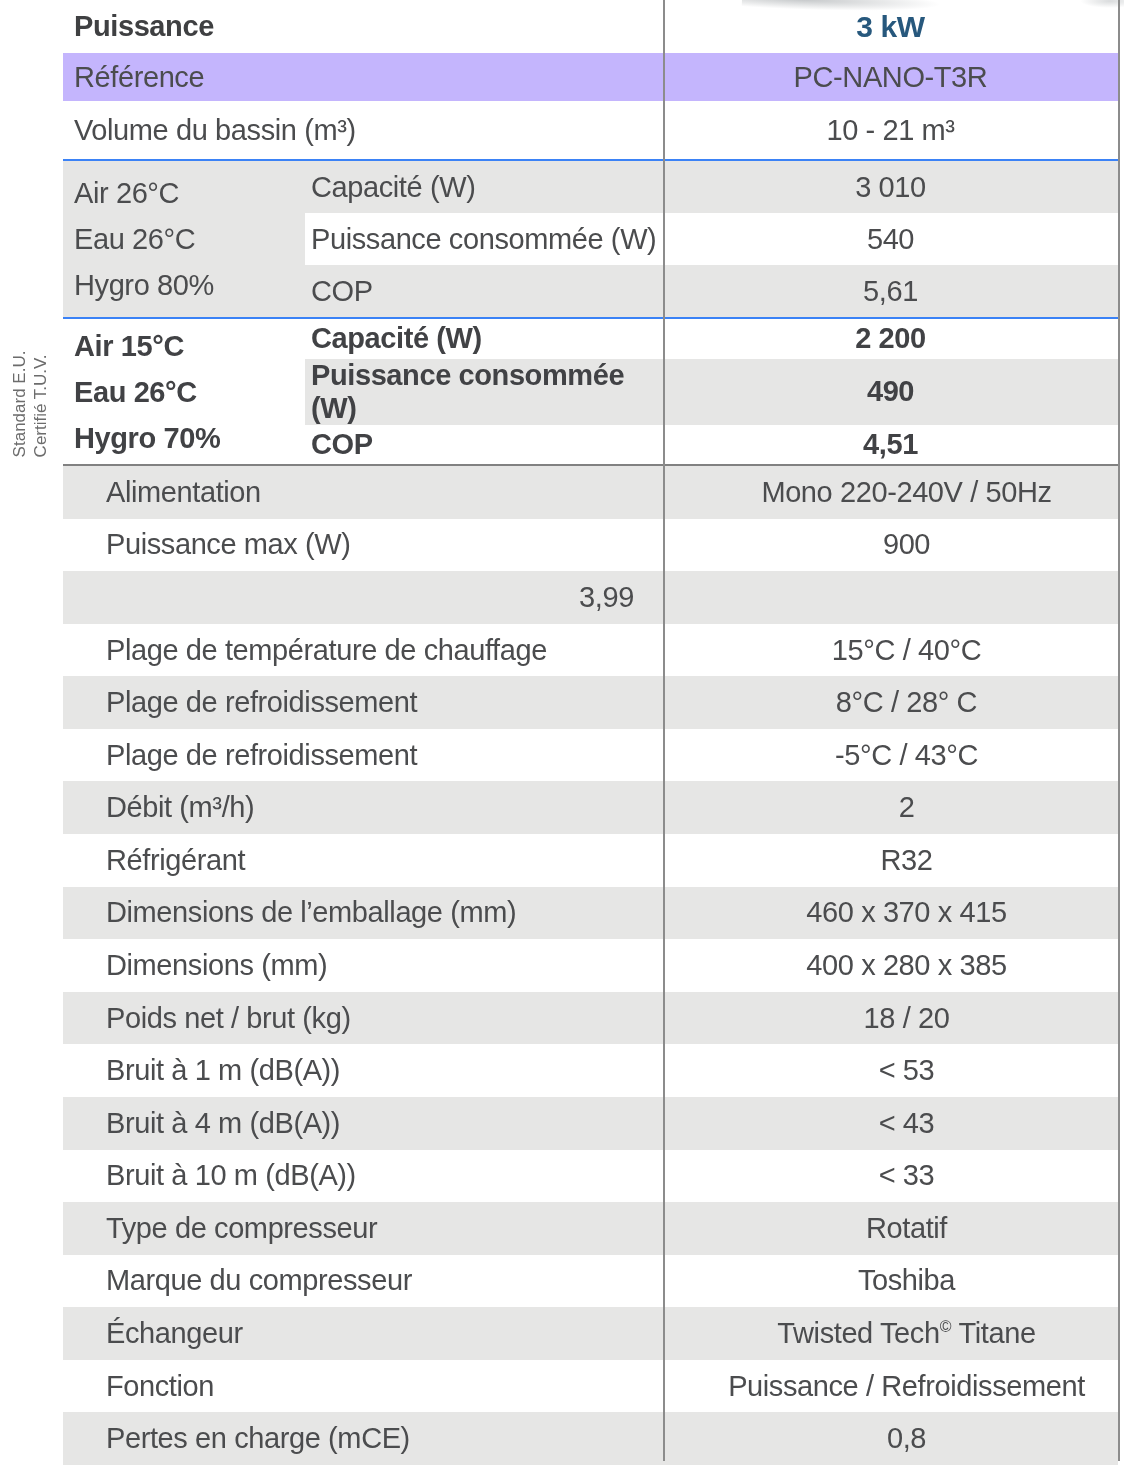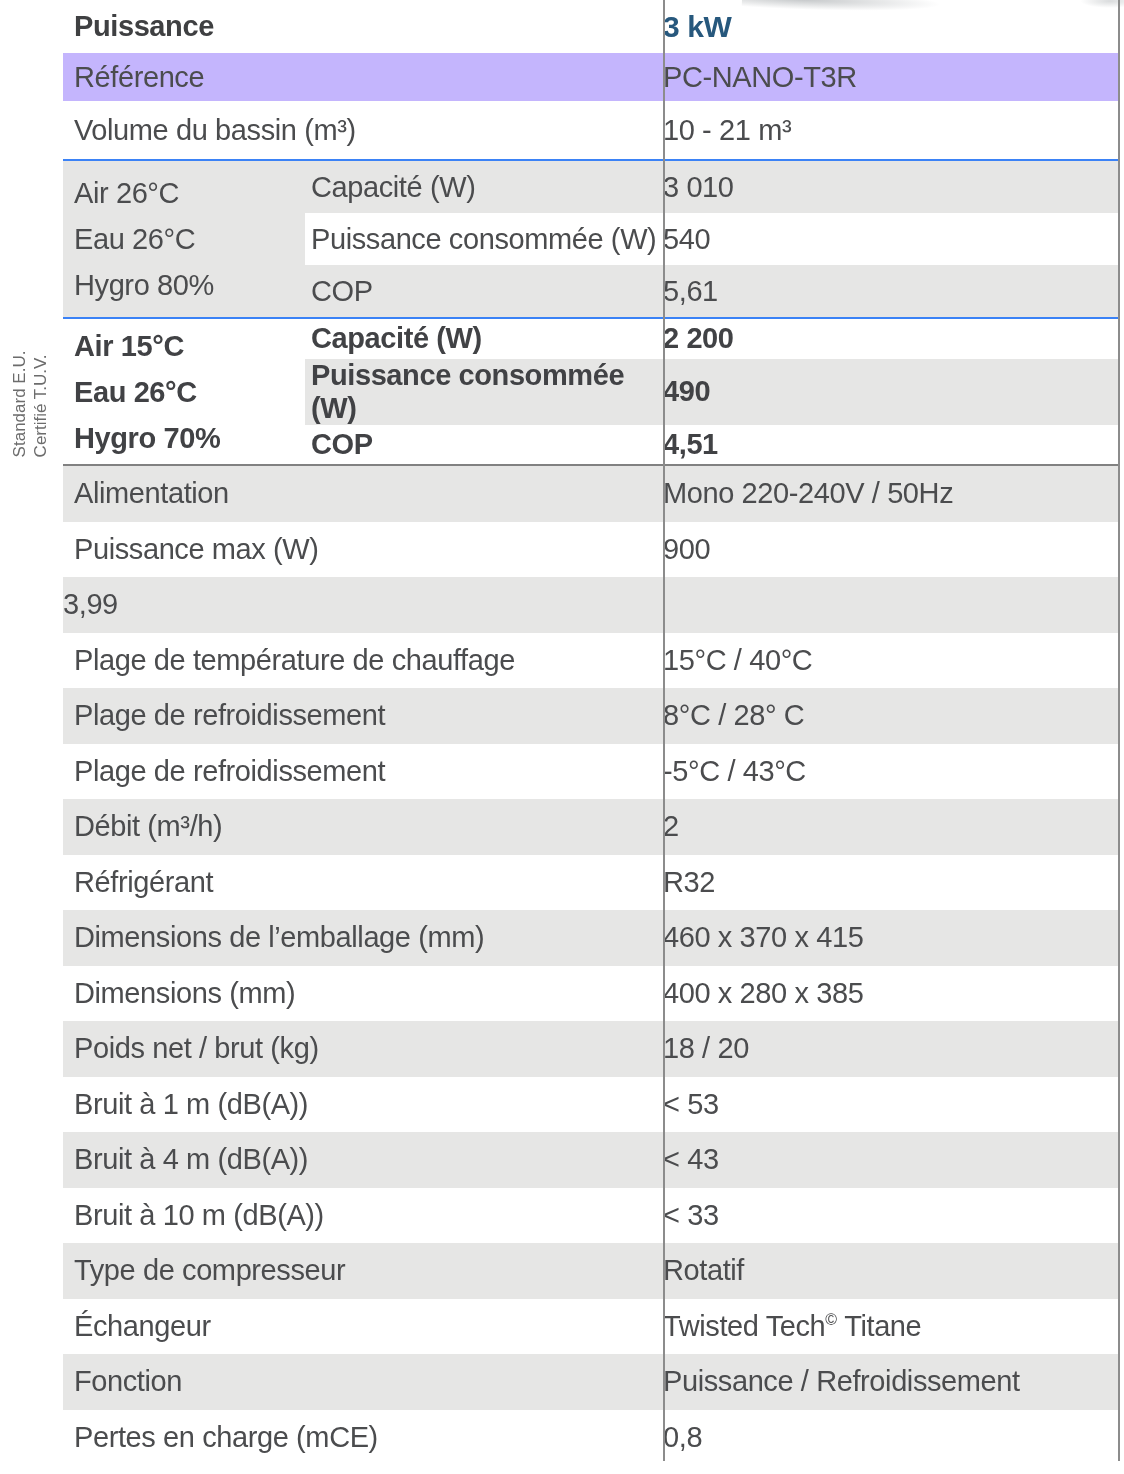--- a/index.html
+++ b/index.html
@@ -26,21 +26,21 @@
   .spec-table{
     position:absolute;left:63px;top:0;width:1055px;height:1461px;
     border-right:2px solid #8c8c8c;
   }
   .tbl-divider{
     position:absolute;left:600px;top:0;bottom:0;width:2px;background:#8c8c8c;z-index:6;
   }
   .row{display:flex;align-items:center;}
   .cell{box-sizing:border-box;}
   .label{width:600px;padding-left:11px;box-sizing:border-box;}
-  .value{flex:1;}
+  .value{flex:1;text-align:center;}
   .gray{background:#c4b5fd;}
 
   .header-row{height:53px;}
   .header-label{font-weight:700;color:#3f4042;}
   .header-value{font-weight:700;color:#27587d;font-size:30px;}
   .row-reference{height:48px;}
   .row-volume{height:58px;}
 
   .group{display:flex;border-top:2px solid #3b82f6;}
   .glabel{width:242px;box-sizing:border-box;padding-left:11px;
@@ -49,21 +49,21 @@
   .grow{flex:1;display:flex;align-items:center;}
   .sublabel{width:358px;box-sizing:border-box;padding-left:6px;}
   .g1{height:156px;}
   .g2{height:145px;}
   .g1 .glabel{background:#e6e6e5;}
   .g1 .grow:nth-child(odd){background:#e6e6e5;}
   .g2 .grow:nth-child(2){background:#e6e6e5;}
   .g2 .glabel,.g2 .sublabel,.g2 .gvalue{font-weight:700;color:#414245;}
 
   .spec-rows{border-top:2px solid #818181;height:999px;display:flex;flex-direction:column;}
-  .spec-rows .row{flex:1;}
+  .spec-rows .row{flex:1;padding-left:32px;}
   .spec-rows .row:nth-child(odd){background:#e6e6e5;}
 
   .sup{font-size:0.55em;vertical-align:super;letter-spacing:0;}
 </style>
 </head>
 <body>
 
 <div class="smudge1"></div>
 <div class="smudge2"></div>
 
@@ -184,20 +184,24 @@
     </div>
     <div class="row">
       <div class="cell label">Bruit à 10 m (dB(A))</div>
       <div class="cell value">&lt; 33</div>
     </div>
     <div class="row">
       <div class="cell label">Type de compresseur</div>
       <div class="cell value">Rotatif</div>
     </div>
     <div class="row">
+      <div class="cell label">Marque du compresseur</div>
+      <div class="cell value">Toshiba</div>
+    </div>
+    <div class="row">
       <div class="cell label">Échangeur</div>
       <div class="cell value"><span>Twisted Tech</span><span class="sup">©</span><span> Titane</span></div>
     </div>
     <div class="row">
       <div class="cell label">Fonction</div>
       <div class="cell value">Puissance / Refroidissement</div>
     </div>
     <div class="row">
       <div class="cell label">Pertes en charge (mCE)</div>
       <div class="cell value">0,8</div>

